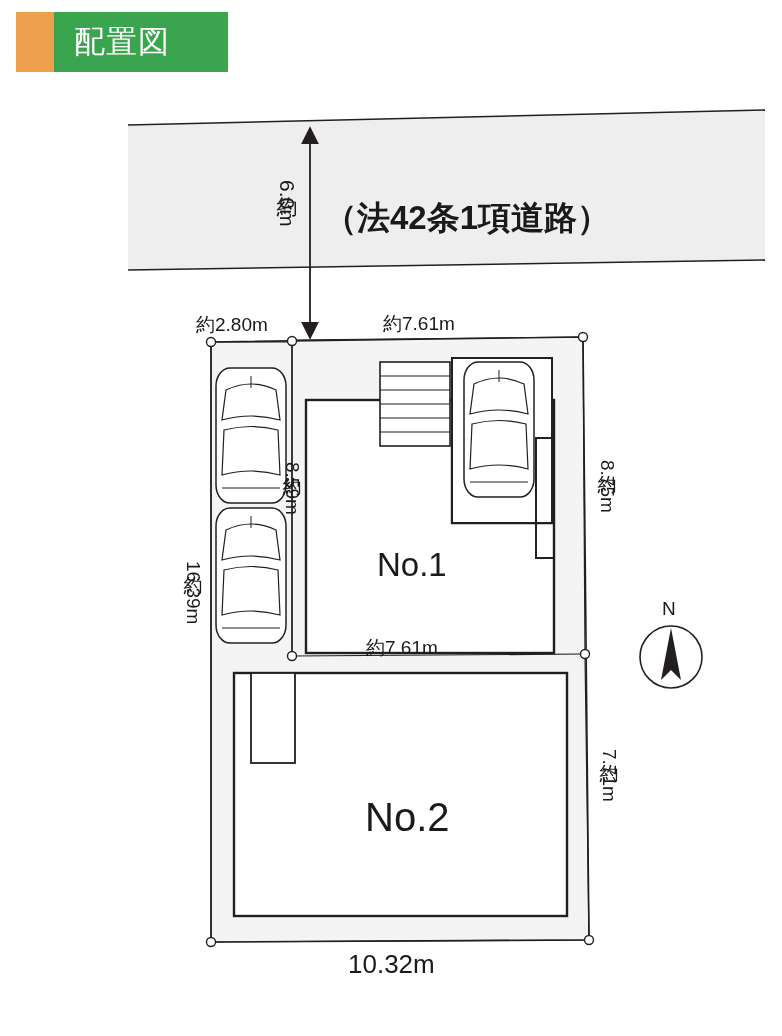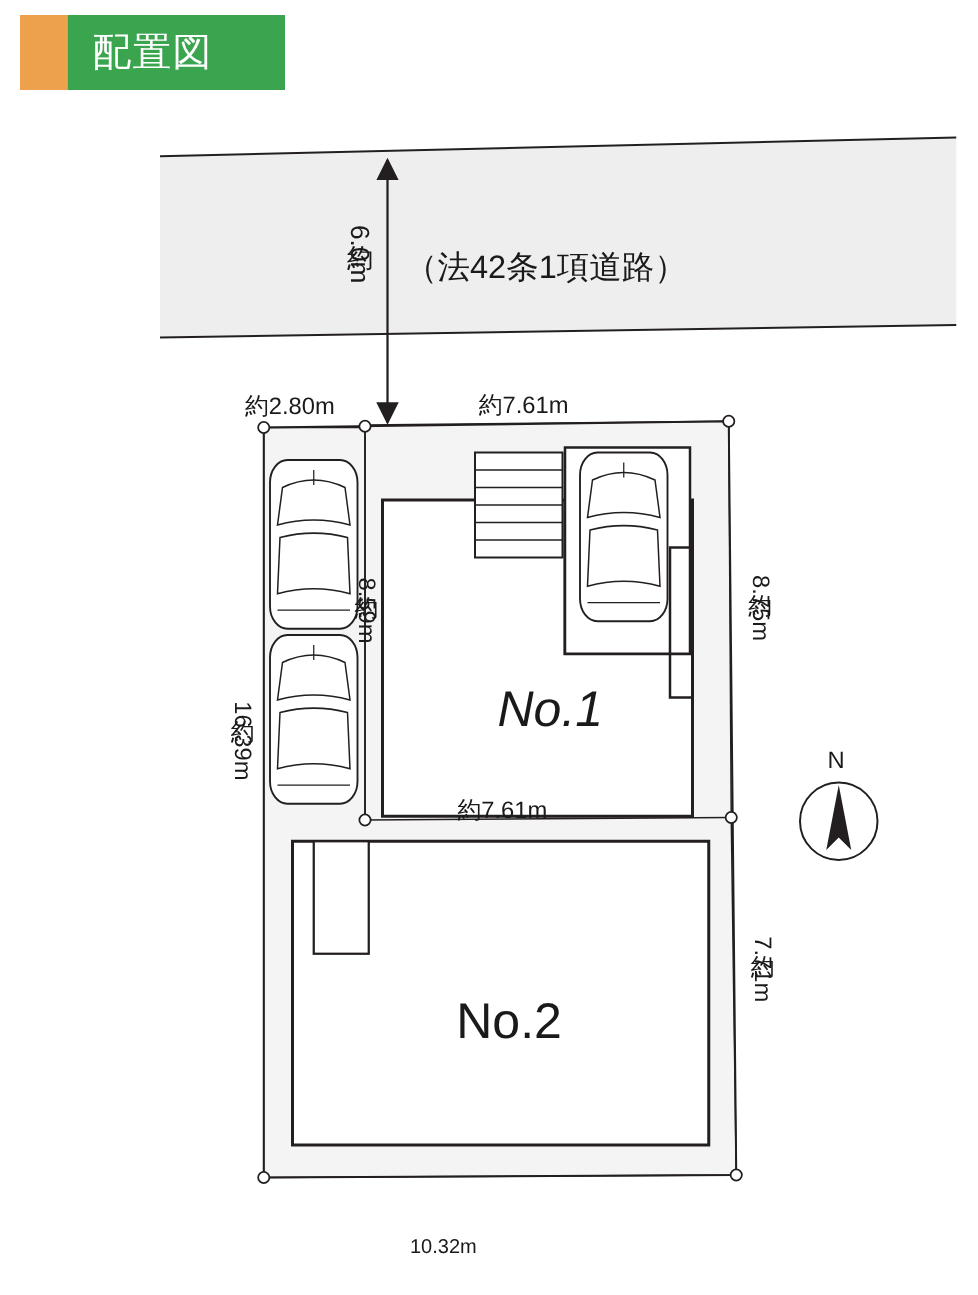--- a/index.html
+++ b/index.html
@@ -153,40 +153,40 @@
         <circle cx="211" cy="862" r="4.5"></circle>
         <circle cx="589" cy="860" r="4.5"></circle>
       </g>
 
       <g>
         <circle cx="671" cy="577" r="31" fill="#ffffff" stroke="#231f20" stroke-width="1.6"></circle>
         <polygon points="671,548 681,600 671,590 661,600" fill="#231f20"></polygon>
       </g>
     </svg>
 
-    <div class="lbl" style="left:324px; top:116px; font-size:26px;">（法42条1項道路）</div>
+    <div class="lbl" style="left:324px; top:116px; font-size:33px;font-weight:bold;">（法42条1項道路）</div>
 
     <div class="lbl vert" style="left:273px; top:100px; font-size:21px;">約6.0m</div>
 
     <div class="lbl" style="left:196px; top:232px; font-size:19px;text-align:center;">約2.80m</div>
 
     <div class="lbl" style="left:383px; top:231px; font-size:19px;">約7.61m</div>
 
     <div class="lbl vert" style="left:180px; top:481px; font-size:19px;">約16.39m</div>
 
     <div class="lbl vert" style="left:279px; top:382px; font-size:19px;">約8.59m</div>
 
     <div class="lbl vert" style="left:594px; top:380px; font-size:19px;">約8.75m</div>
 
     <div class="lbl vert" style="left:596px; top:669px; font-size:19px;">約7.71m</div>
 
     <div class="lbl" style="left:366px; top:555px; font-size:19px;">約7.61m</div>
 
-    <div class="lbl" style="left:328px; top:869px; font-size:16px;margin-top:40px;">10.32m</div>
+    <div class="lbl" style="left:348px; top:869px; font-size:26px;">10.32m</div>
 
-    <div class="lbl" style="left:398px; top:466px; font-size:40px;font-style:italic;">No.1</div>
+    <div class="lbl" style="left:377px; top:466px; font-size:33px;">No.1</div>
 
     <div class="lbl" style="left:365px; top:690px; font-size:40px;margin-top:25px;">No.2</div>
 
     <div class="lbl" style="left:662px; top:518px; font-size:19px;">N</div>
   </div>
 
 </div>
 
 </body></html>

